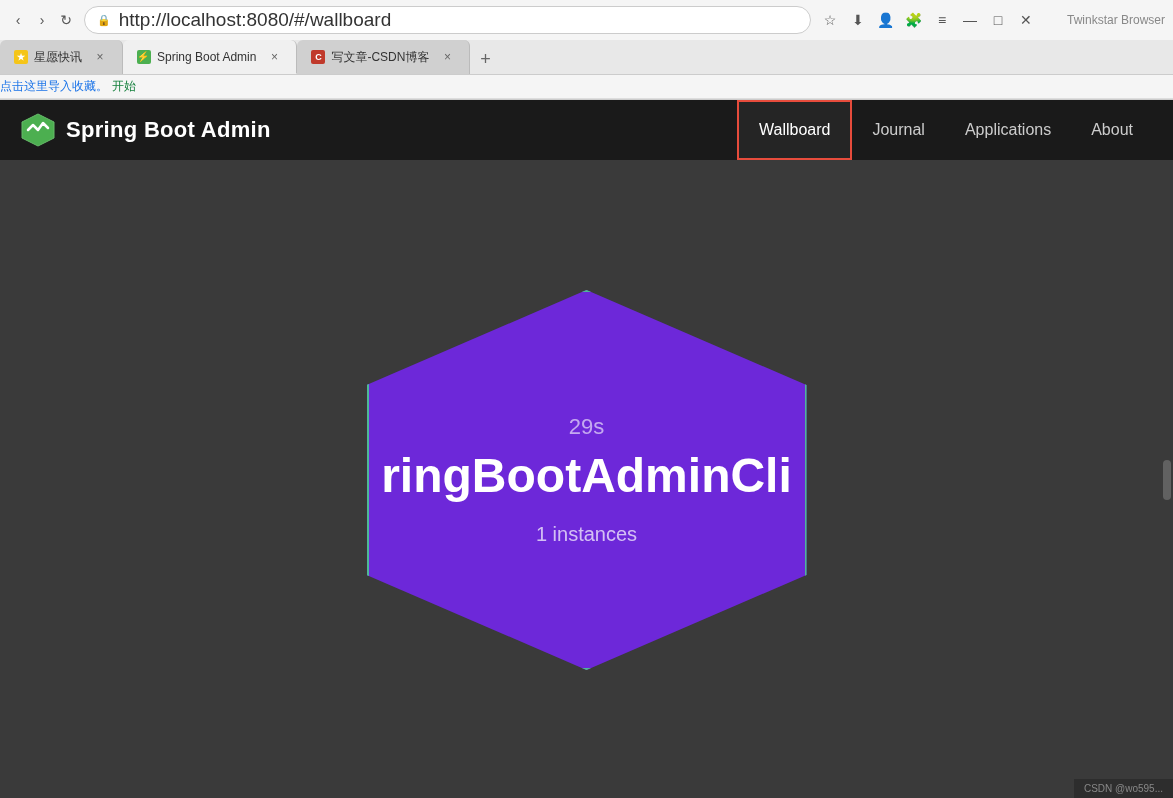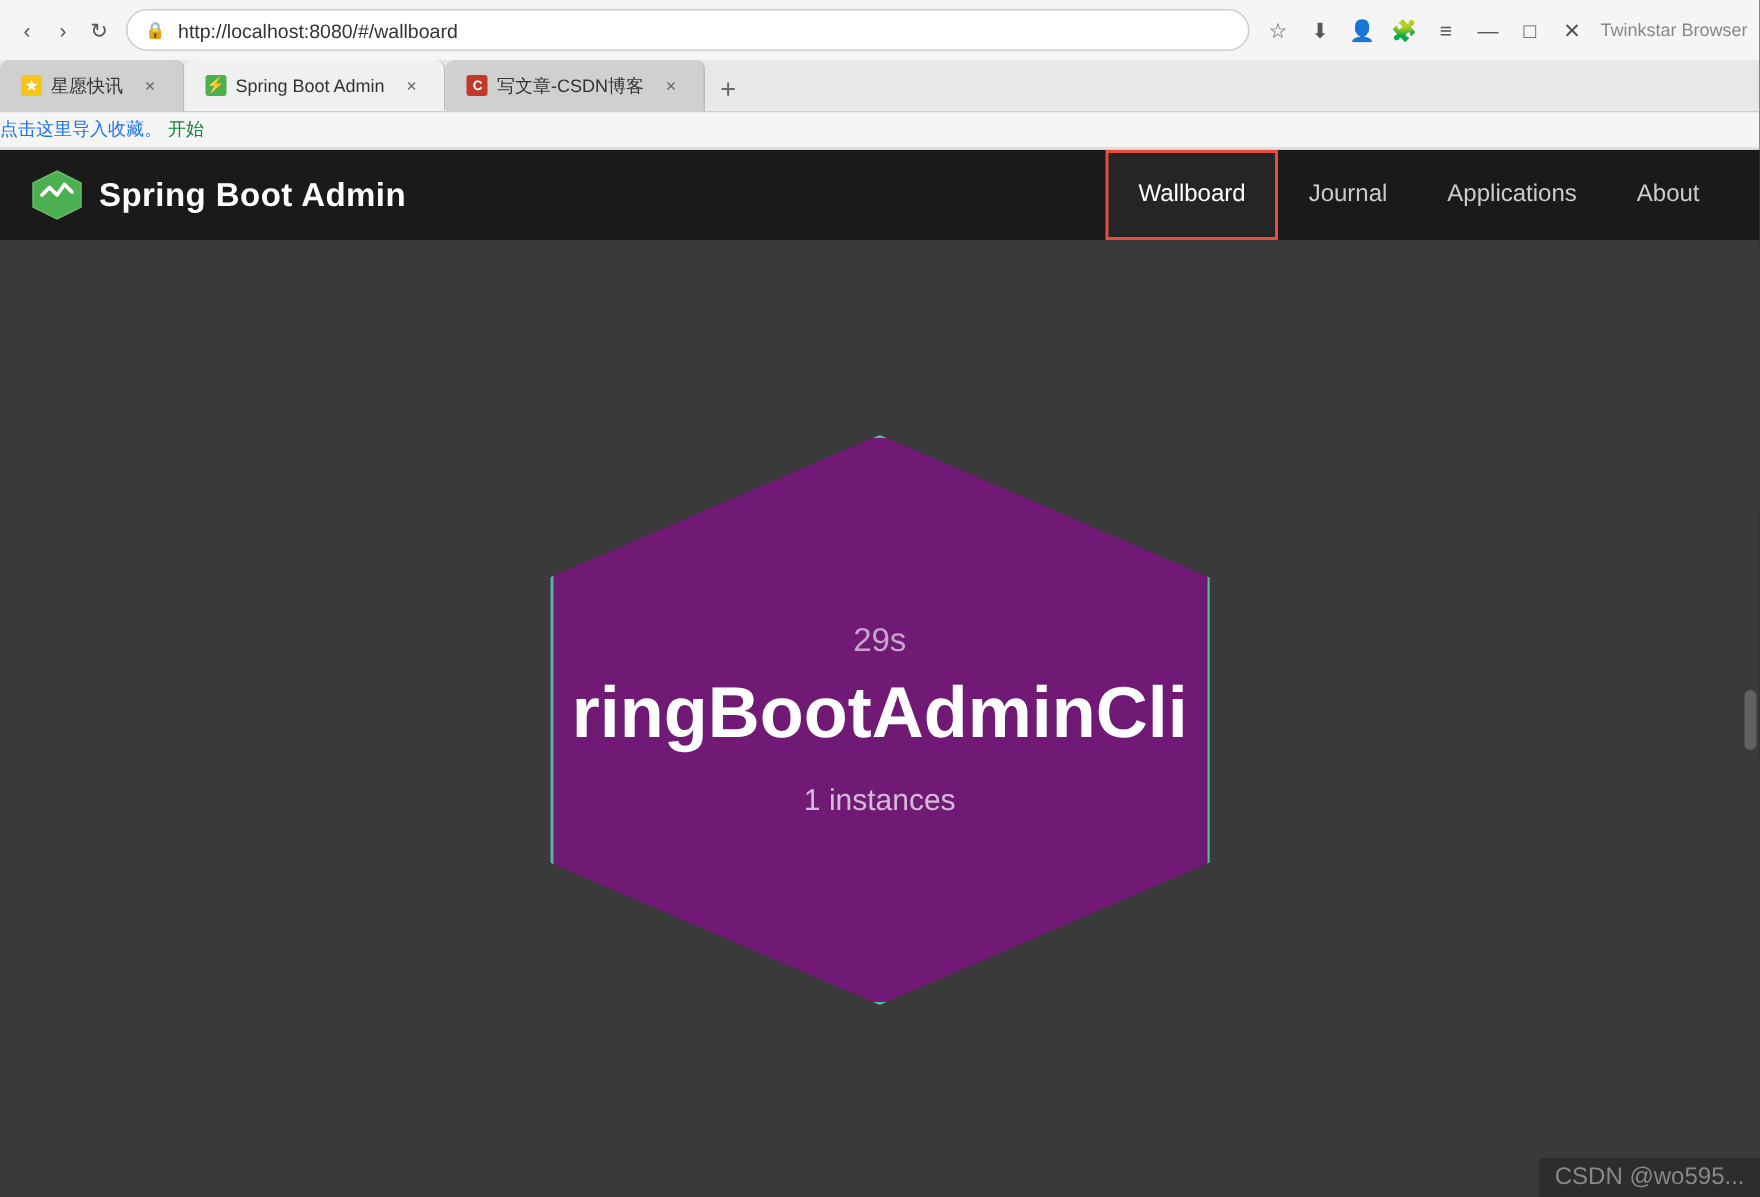--- a/index.html
+++ b/index.html
@@ -5,24 +5,24 @@
     * { margin: 0; padding: 0; box-sizing: border-box; }
     body { font-family: 'Segoe UI', Arial, sans-serif; background: #2d2d2d; width: 1173px; height: 798px; overflow: hidden; }
 
     
     .browser-chrome { background: #f0f0f0; border-bottom: 1px solid #ccc; }
     .browser-toolbar { display: flex; align-items: center; padding: 6px 8px; gap: 8px; background: #f5f5f5; }
     .browser-btn { width: 20px; height: 20px; display: flex; align-items: center; justify-content: center; cursor: pointer; color: #555; font-size: 14px; border-radius: 3px; }
     .nav-buttons { display: flex; gap: 4px; }
     .address-bar { flex: 1; display: flex; align-items: center; background: #fff; border: 1px solid #ccc; border-radius: 20px; padding: 3px 12px; gap: 8px; height: 28px; }
     .address-bar .lock-icon { color: #888; font-size: 11px; }
-    .address-text { font-size: 13px; color: #333; }
+    .address-text { font-size: 19px; color: #333; }
     .browser-right-icons { display: flex; gap: 6px; }
     .browser-icon-btn { width: 22px; height: 22px; display: flex; align-items: center; justify-content: center; cursor: pointer; color: #555; font-size: 14px; }
-    .browser-name-label { font-size: 12px; color: #888; margin-left: 0; }
+    .browser-name-label { font-size: 12px; color: #888; margin-left: 22px; }
 
     
     .tabs-bar { display: flex; align-items: flex-end; background: #e8e8e8; padding-left: 0; border-bottom: 1px solid #ccc; }
     .tab { display: flex; align-items: center; gap: 6px; padding: 6px 14px; background: #d0d0d0; border-right: 1px solid #bbb; border-top-left-radius: 6px; border-top-right-radius: 6px; font-size: 12px; color: #333; cursor: pointer; max-width: 200px; height: 34px; }
     .tab.active { background: #f0f0f0; border-bottom: 1px solid #f0f0f0; z-index: 1; }
     .tab-favicon { width: 14px; height: 14px; border-radius: 2px; display: flex; align-items: center; justify-content: center; font-size: 10px; font-weight: bold; }
     .tab-favicon.star { background: #f5c518; color: #fff; font-size: 9px; }
     .tab-favicon.sba { background: #4caf50; color: #fff; }
     .tab-favicon.csdn { background: #c0392b; color: #fff; font-size: 9px; }
     .tab-label { font-size: 12px; white-space: nowrap; overflow: hidden; text-overflow: ellipsis; max-width: 140px; }
@@ -41,27 +41,27 @@
     .app-title { font-size: 22px; font-weight: 600; color: #ffffff; letter-spacing: 0.3px; }
     .nav-links { display: flex; align-items: flex-end; height: 100%; }
     .nav-link { color: #ccc; text-decoration: none; padding: 0 20px; height: 100%; display: flex; align-items: center; font-size: 16px; cursor: pointer; }
     .nav-link.active-highlighted { color: #fff; background: rgba(255,255,255,0.05); border: 2px solid #e74c3c; }
 
     
     .main-content { background: #3a3a3a; width: 100%; height: calc(798px - 34px - 60px - 34px - 30px); display: flex; align-items: center; justify-content: center; position: relative; overflow: hidden; }
 
     
     .hex-container { display: flex; align-items: center; justify-content: center; width: 100%; height: 100%; }
-    .hexagon { width: 440px; height: 380px; background: #701a75; clip-path: polygon(50% 0%, 100% 25%, 100% 75%, 50% 100%, 0% 75%, 0% 25%); display: flex; flex-direction: column; align-items: center; justify-content: center; position: relative; border: 2px solid #4eb896; cursor: pointer; }
+    .hexagon { width: 440px; height: 380px; background: #6d28d9; clip-path: polygon(50% 0%, 100% 25%, 100% 75%, 50% 100%, 0% 75%, 0% 25%); display: flex; flex-direction: column; align-items: center; justify-content: center; position: relative; border: 2px solid #4eb896; cursor: pointer; }
     .hex-time { font-size: 22px; color: rgba(255,255,255,0.6); margin-bottom: 8px; font-weight: 300; }
     .hex-name { font-size: 48px; font-weight: 700; color: #ffffff; white-space: nowrap; text-align: center; }
     .hex-instances { font-size: 20px; color: rgba(255,255,255,0.7); margin-top: 20px; font-weight: 300; }
 
     
-    .status-bar { position: fixed; bottom: 0; right: 0; background: #2d2d2d; color: #888; font-size: 16px; padding: 4px 10px; }
+    .status-bar { position: fixed; bottom: 0; right: 0; background: #2d2d2d; color: #888; font-size: 10px; padding: 4px 10px; }
 
     
     .scroll-indicator { position: absolute; right: 2px; top: 50%; transform: translateY(-50%); width: 8px; height: 40px; background: rgba(255,255,255,0.2); border-radius: 4px; }
   </style>
 </head>
 <body>
 
 <div class="browser-chrome">
 
   <div class="browser-toolbar">

